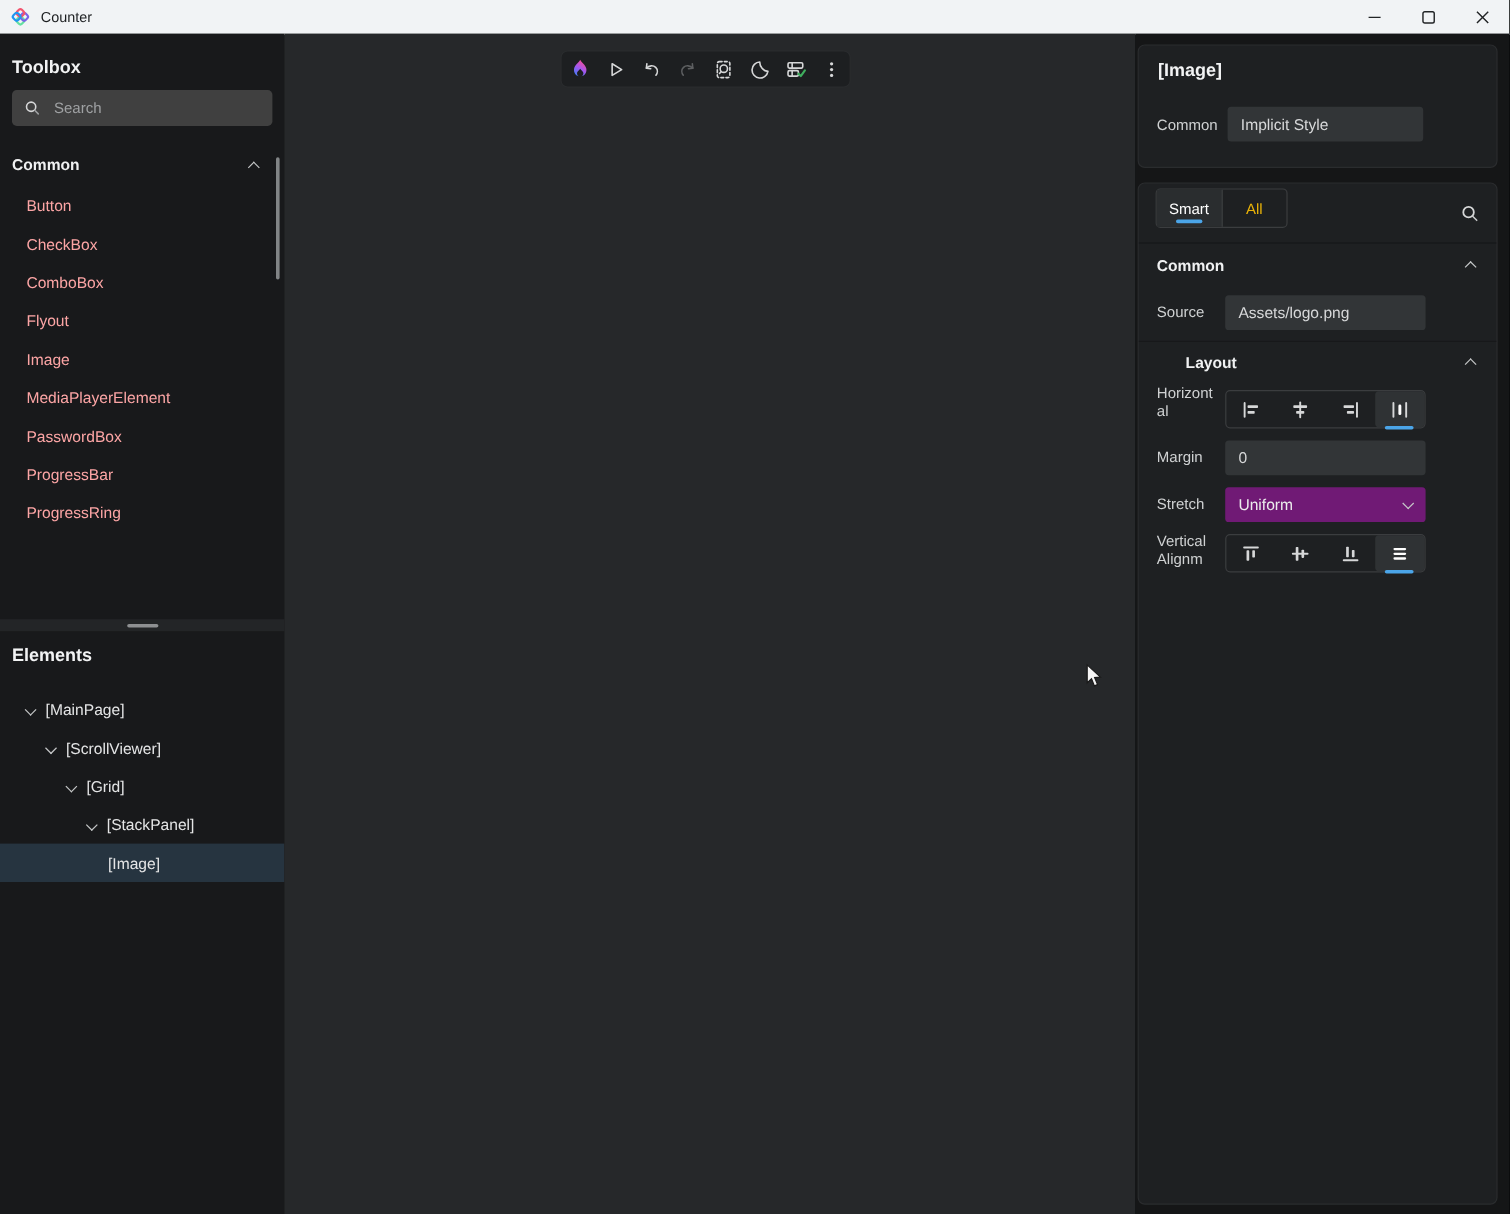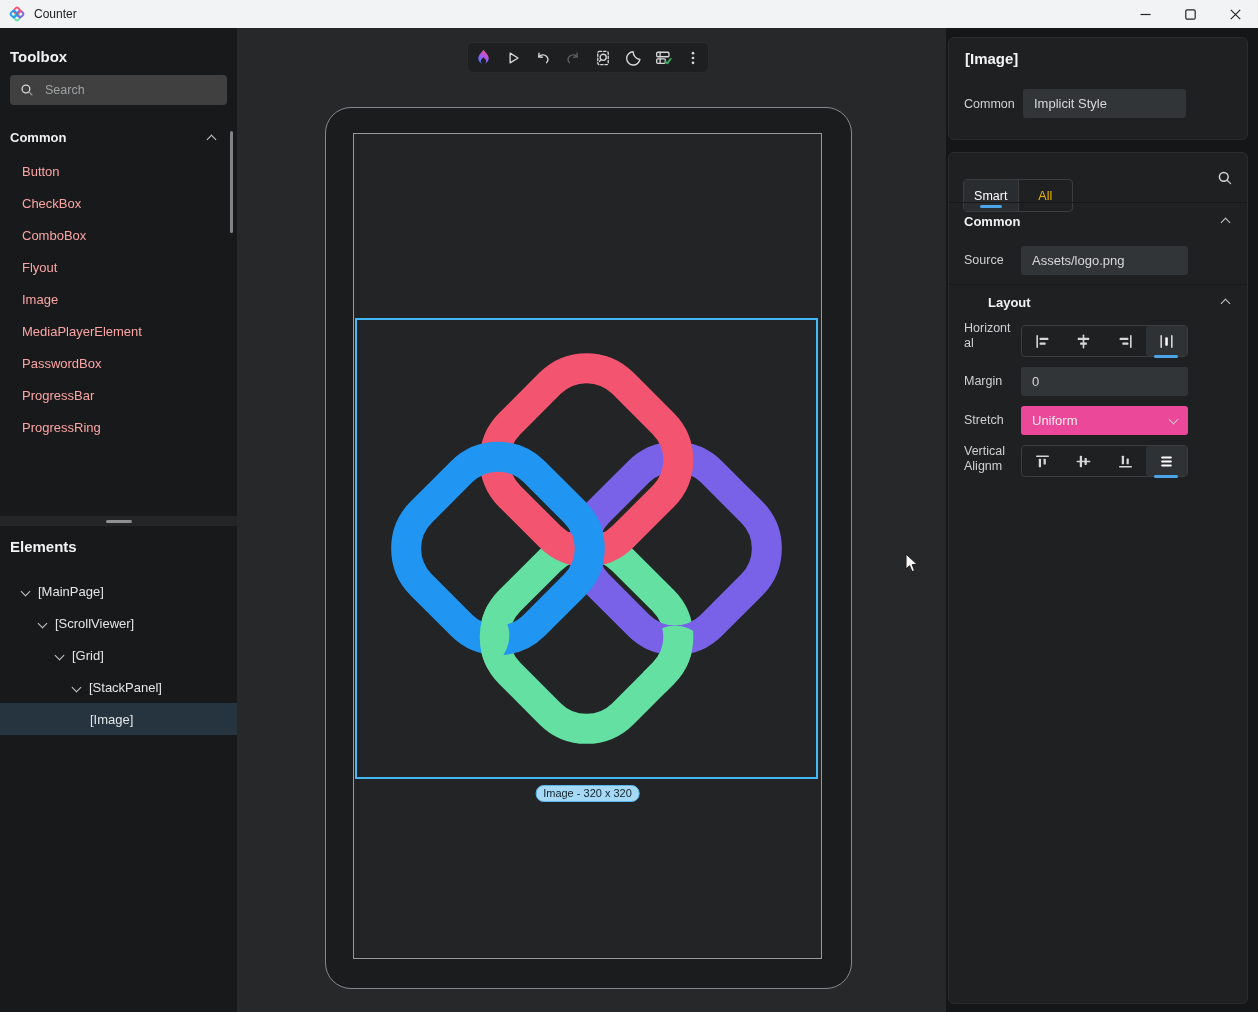--- a/index.html
+++ b/index.html
@@ -45,31 +45,31 @@
   .size-badge{position:absolute;top:651px;left:50%;transform:translateX(-50%);background:#a6d9f6;border:1px solid #58b7ef;border-radius:8px;color:#10222c;font-size:11px;line-height:13px;padding:1px 7px;white-space:nowrap;}
 
   
   .sidebar-right{position:absolute;left:946px;top:28px;width:312px;bottom:0;background:#151617;}
   .card{position:absolute;left:2px;width:300px;background:#1e2022;border:1px solid #2a2c2e;border-radius:6px;box-sizing:border-box;}
   .card1{top:9px;height:103px;}
   .card2{top:124px;height:852px;}
   .insp-title{position:absolute;left:16px;top:12px;font-size:15px;font-weight:bold;color:#f2f3f4;}
   .plabel{position:absolute;left:15px;font-size:12.5px;color:#cfd1d2;}
   .field{position:absolute;height:29px;background:#323537;border-radius:3px;color:#d7d8d9;font-size:13px;display:flex;align-items:center;padding:0 11px;box-sizing:border-box;}
-  .tabs{position:absolute;left:14px;top:26px;width:110px;height:33px;border:1px solid #3b3d3f;border-radius:4px;display:flex;box-sizing:border-box;}
+  .tabs{position:absolute;left:14px;top:4px;width:110px;height:33px;border:1px solid #3b3d3f;border-radius:4px;display:flex;box-sizing:border-box;}
   .tab{flex:1;position:relative;border:0;background:transparent;color:#eab308;font-size:12.5px;font-family:"Liberation Sans",sans-serif;}
   .tab.active{background:#2a2d2f;color:#fff;border-right:1px solid #3b3d3f;}
   .tab .tab-underline{position:absolute;bottom:3px;left:50%;transform:translateX(-50%);width:22px;height:3.5px;border-radius:2px;background:#4ba5e8;}
   .hairline{position:absolute;left:0;width:298px;height:1px;background:#17181a;}
   .sec-row{position:absolute;left:15px;display:flex;align-items:center;font-size:13px;font-weight:bold;color:#f0f1f2;}
   .align-group{position:absolute;width:167px;height:32px;border:1px solid #3b3d3f;border-radius:4px;display:flex;box-sizing:border-box;}
   .align-btn{flex:1;position:relative;border:0;background:transparent;display:flex;align-items:center;justify-content:center;padding:0;}
   .align-btn.selected{background:#2f3234;border-radius:3px;}
   .align-btn .sel-underline{position:absolute;bottom:-2px;left:50%;transform:translateX(-50%);width:24px;height:3.5px;border-radius:2px;background:#4ba5e8;}
-  .select-field{position:absolute;height:29px;background:#ec4899;border-radius:3px;color:#eceded;font-size:13px;display:flex;align-items:center;justify-content:space-between;padding:0 11px;box-sizing:border-box;}
+  .select-field{position:absolute;height:29px;background:#701a75;border-radius:3px;color:#eceded;font-size:13px;display:flex;align-items:center;justify-content:space-between;padding:0 11px;box-sizing:border-box;}
 
   .mouse-cursor{position:absolute;left:668px;top:525px;}
   .ico{stroke:#d6d7d8;fill:none;stroke-width:1.5;stroke-linecap:round;stroke-linejoin:round;}
   .ico-dim{stroke:#5d5f61;}
 </style>
 </head>
 <body>
 
 <div class="window">
 
@@ -217,46 +217,20 @@
       </button>
       <button class="tb-btn">
         <svg width="18" height="18" viewBox="0 0 20 20">
           <circle cx="10" cy="4.6" r="1.5" fill="#d6d7d8"></circle>
             <circle cx="10" cy="10" r="1.5" fill="#d6d7d8"></circle>
             <circle cx="10" cy="15.4" r="1.5" fill="#d6d7d8"></circle>
         </svg>
       </button>
     </div>
 
-    <div class="device-frame">
-      <div class="page">
-
-        <div class="selection">
-          <svg viewBox="0 0 320 320">
-            <defs>
-              <clipPath id="gfix">
-                  <circle cx="82" cy="221" r="24"></circle>
-                  <circle cx="222" cy="238" r="24"></circle>
-                </clipPath>
-            </defs>
-            <g fill="none" stroke-width="21">
-              <rect x="-56" y="-56" width="112" height="112" rx="36" transform="translate(160,222) rotate(45)" stroke="#63E0A2"></rect>
-              <rect x="-56" y="-56" width="112" height="112" rx="36" transform="translate(222,160) rotate(45)" stroke="#7A62E8"></rect>
-              <rect x="-56" y="-56" width="112" height="112" rx="36" transform="translate(160,98) rotate(45)" stroke="#F3546F"></rect>
-              <rect x="-56" y="-56" width="112" height="112" rx="36" transform="translate(98,160) rotate(45)" stroke="#2095F2"></rect>
-              <g clip-path="url(#gfix)">
-                <rect x="-56" y="-56" width="112" height="112" rx="36" transform="translate(160,222) rotate(45)" stroke="#63E0A2"></rect>
-              </g>
-            </g>
-          </svg>
-        </div>
-
-        <div class="size-badge">Image - 320 x 320</div>
-      </div>
-    </div>
 
     <div class="mouse-cursor">
       <svg width="14" height="21" viewBox="0 0 14 21">
         <path d="M1 1 L1 16 L4.6 12.7 L7 18.6 L9.6 17.5 L7.2 11.7 L12 11.3 Z" fill="#f5f5f5" stroke="#1a1a1a" stroke-width="1"></path>
       </svg>
     </div>
   </div>
 
   <div class="sidebar-right">
 

